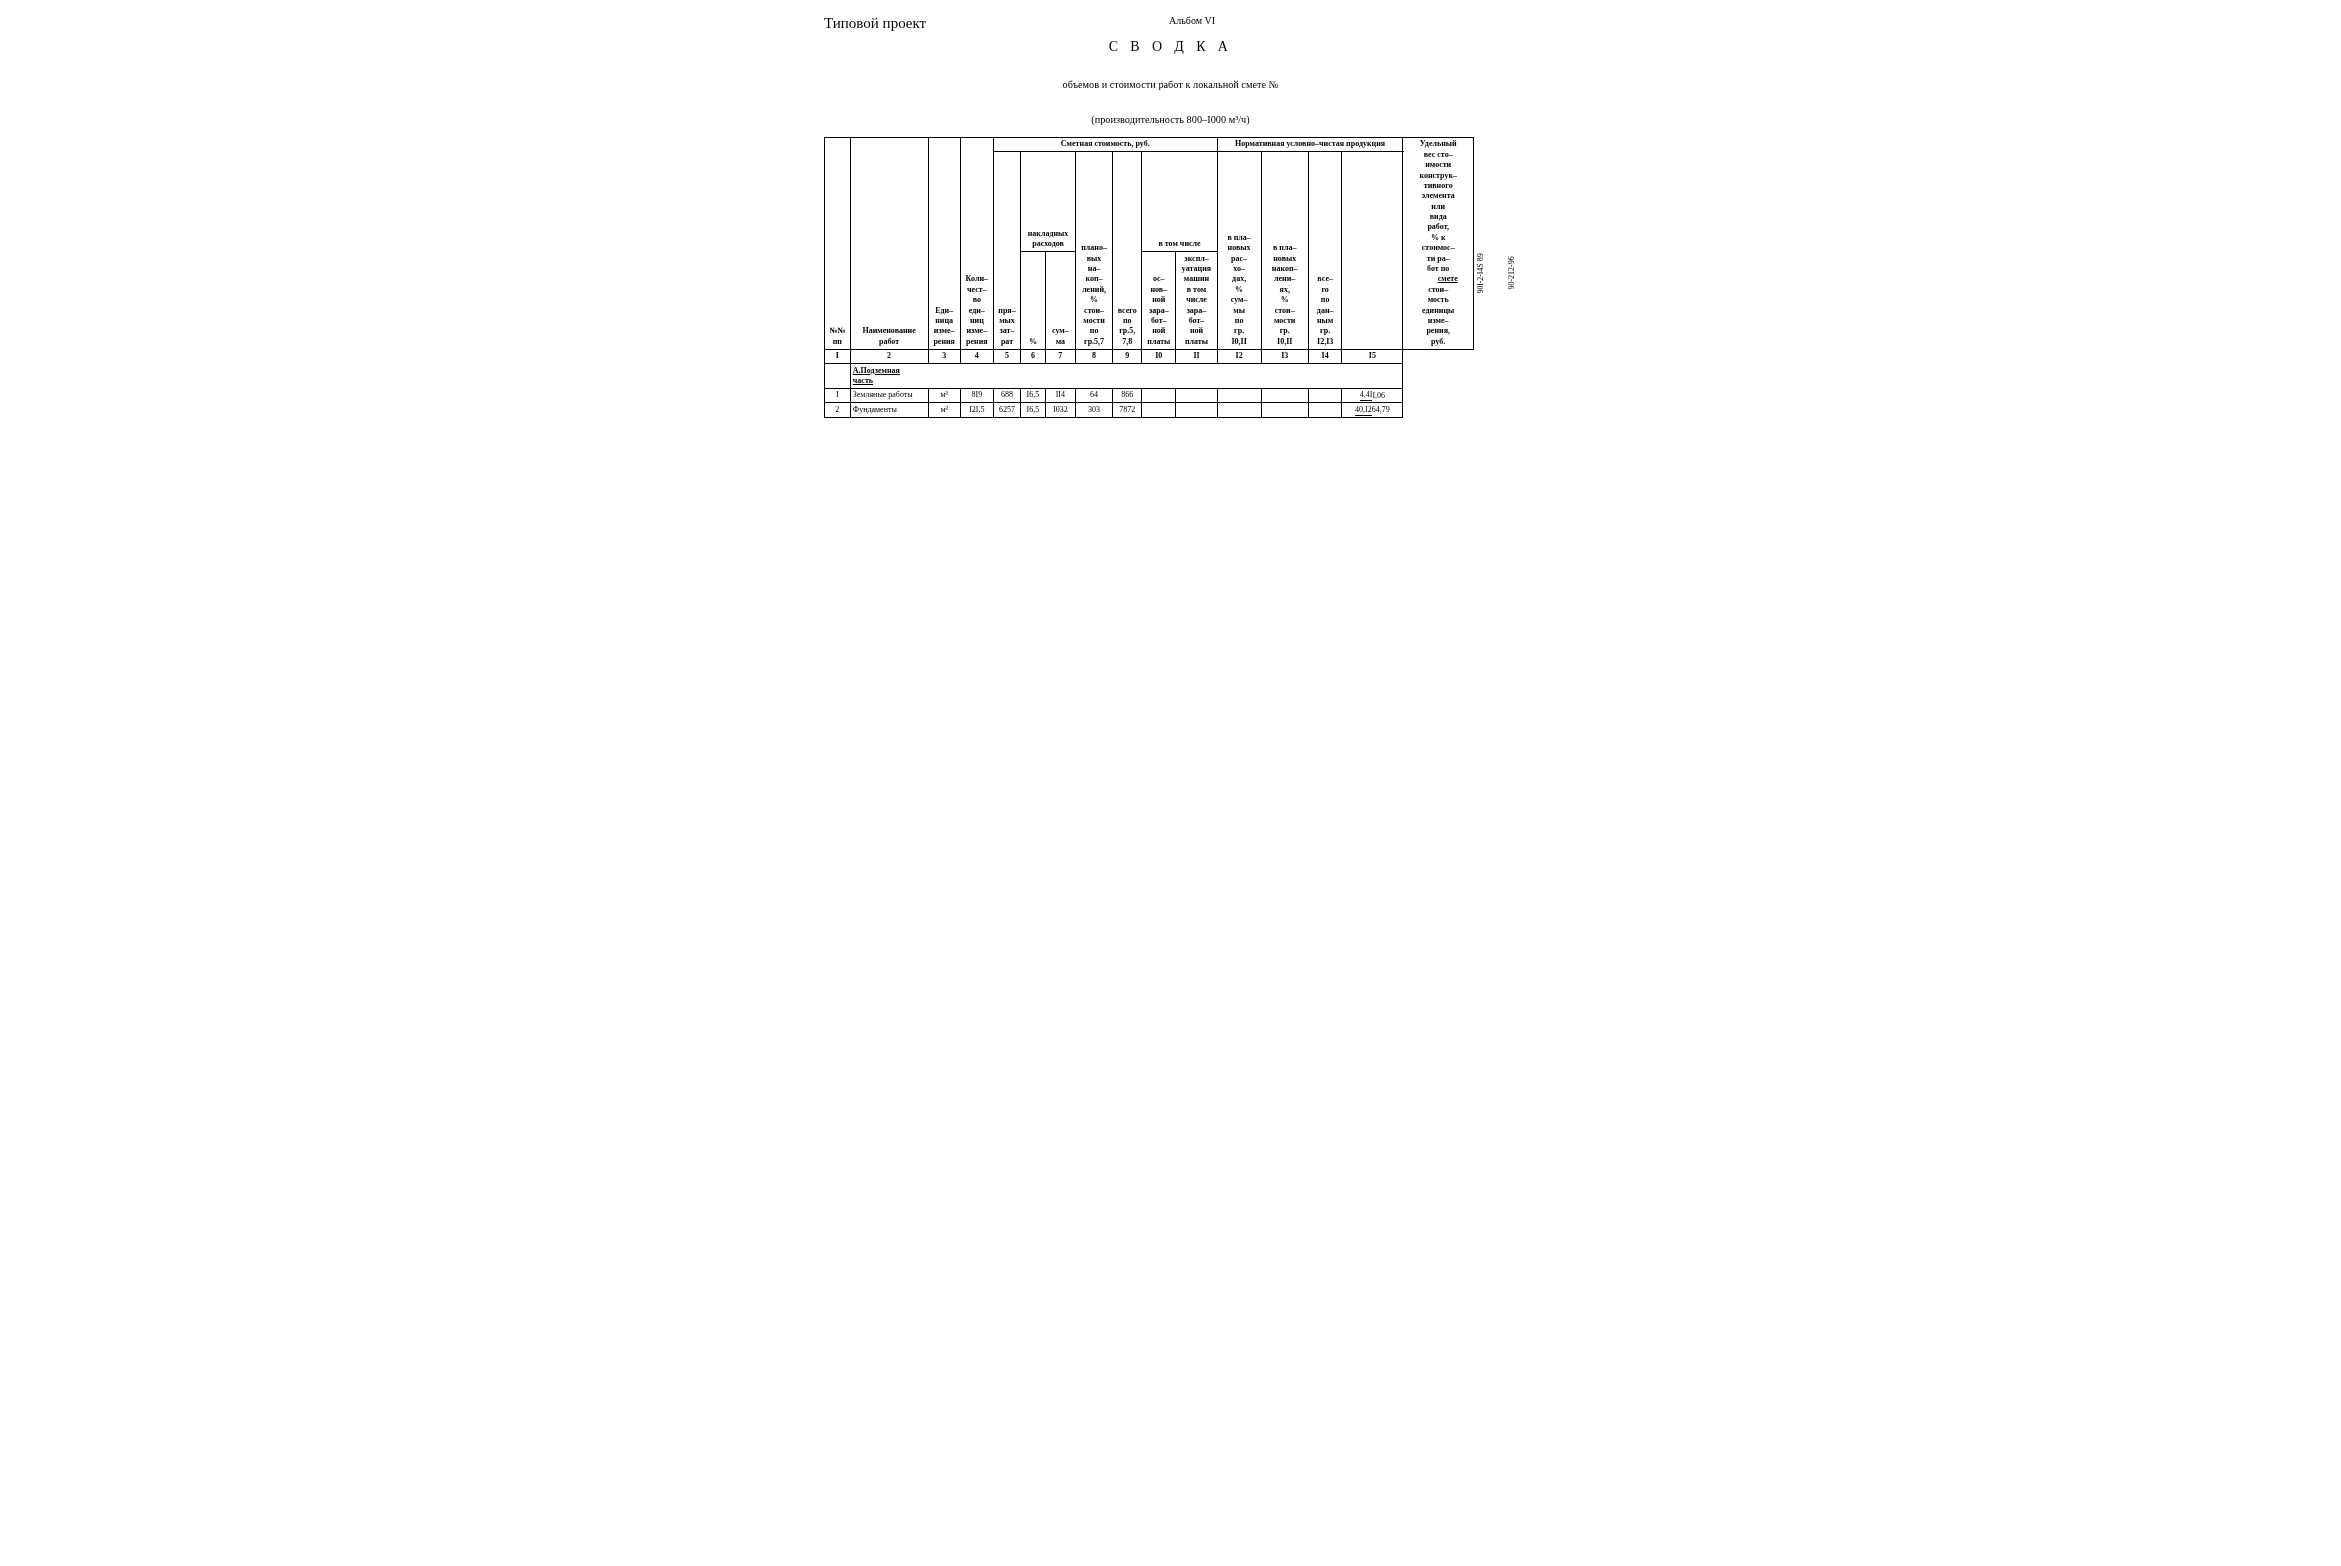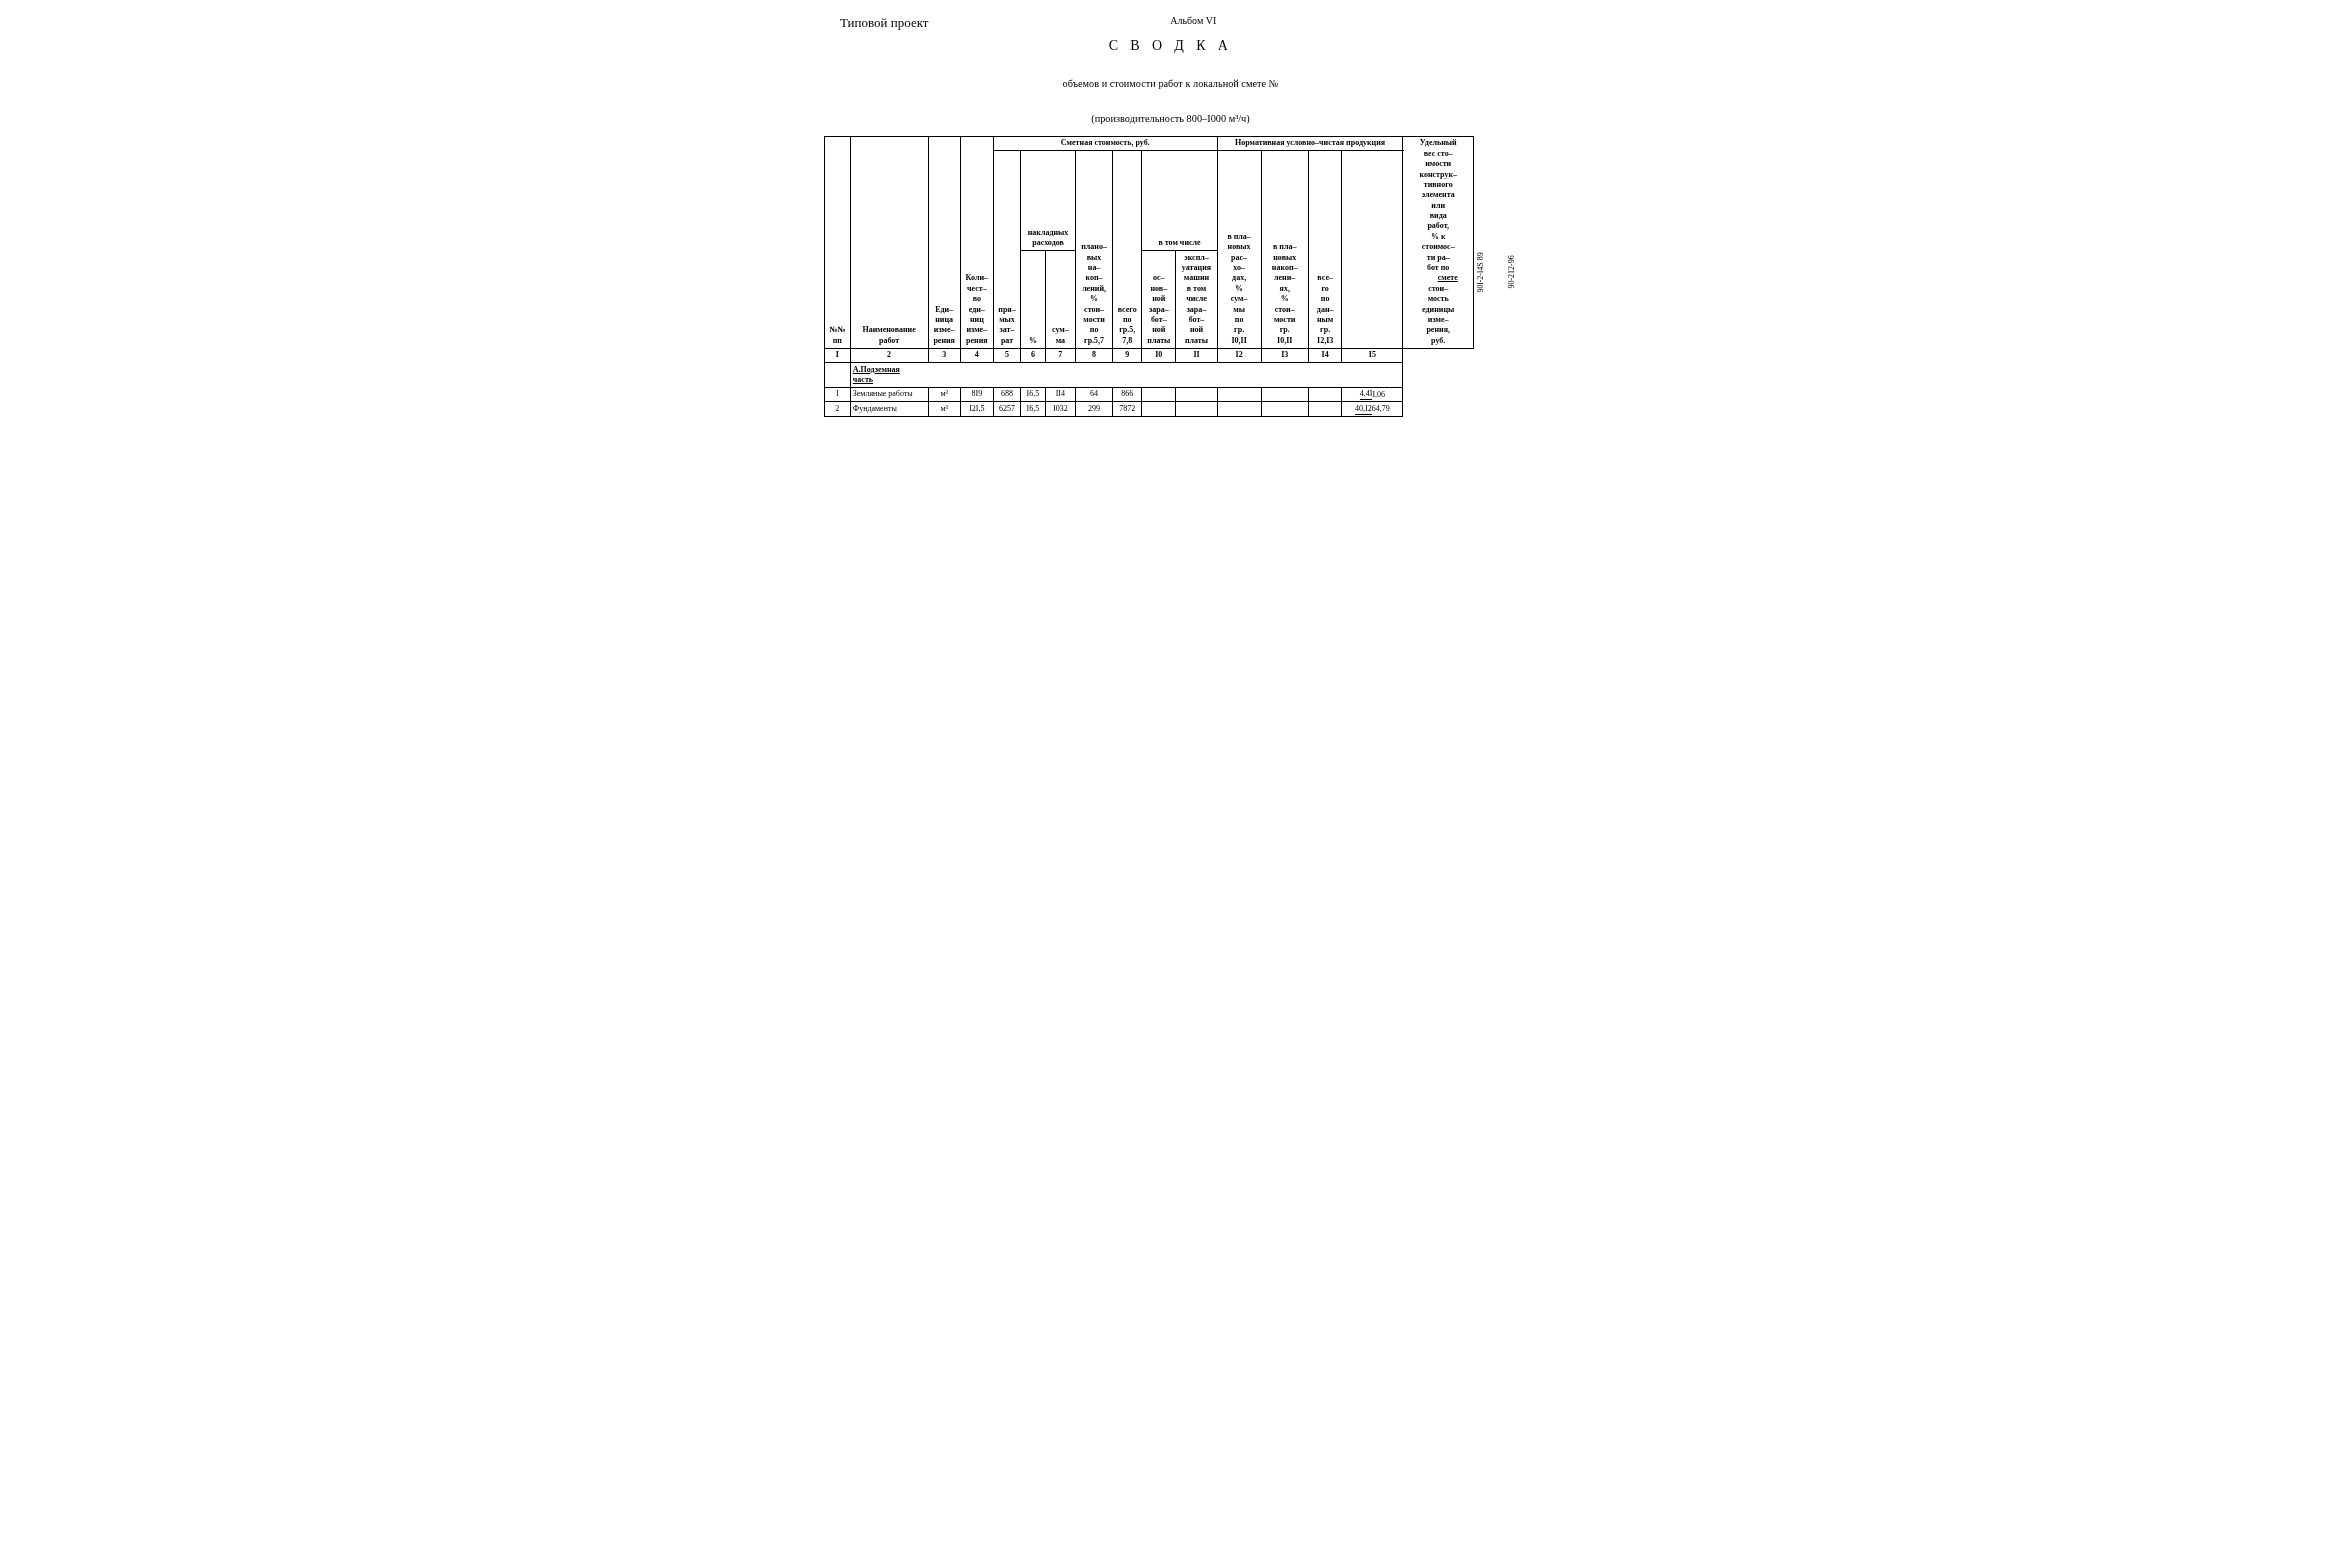--- a/index.html
+++ b/index.html
@@ -10,21 +10,21 @@
       color: #000;
       width: 737px;
       margin: 0 auto;
       padding: 14.7px 22px;
     }
     .header-row {
       display: flex;
       justify-content: space-between;
       margin-bottom: 7.4px;
     }
-    .header-left { font-size: 13px; margin-left: 16px; }
+    .header-left { font-size: 15px; }
     .header-center { font-size: 10px; text-align: center; }
     .title-section {
       text-align: center;
       margin: 7.4px 0 4.4px 0;
     }
     .title-section .main-title {
       font-size: 14px;
       letter-spacing: 4.4px;
       font-weight: normal;
     }
@@ -186,21 +186,21 @@
         </tr>
 
         <tr>
           <td>2</td>
           <td class="text-left">Фундаменты</td>
           <td>м³</td>
           <td>I2I,5</td>
           <td>6257</td>
           <td>I6,5</td>
           <td>I032</td>
-          <td>299</td>
+          <td>303</td>
           <td>7872</td>
           <td></td>
           <td></td>
           <td></td>
           <td></td>
           <td></td>
           <td>
             <div class="fraction">
               <span class="num">40,I2</span>
               <span class="den">64,79</span>

